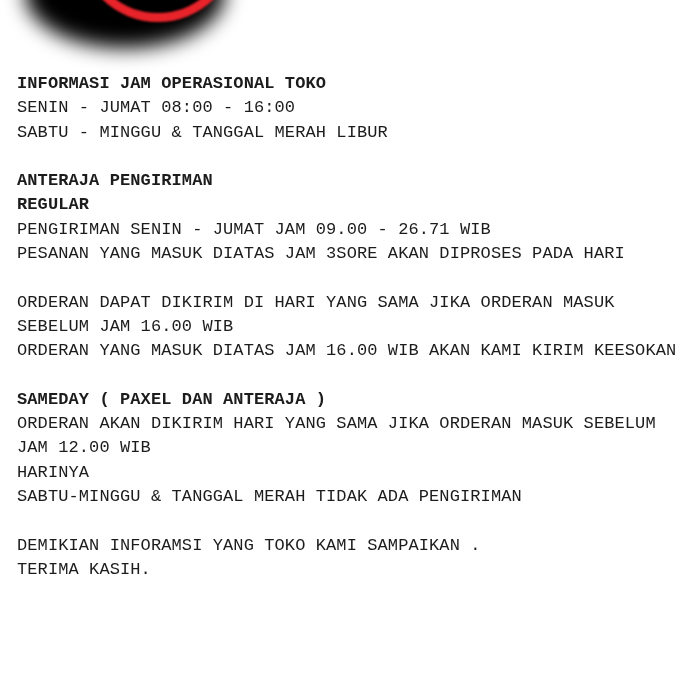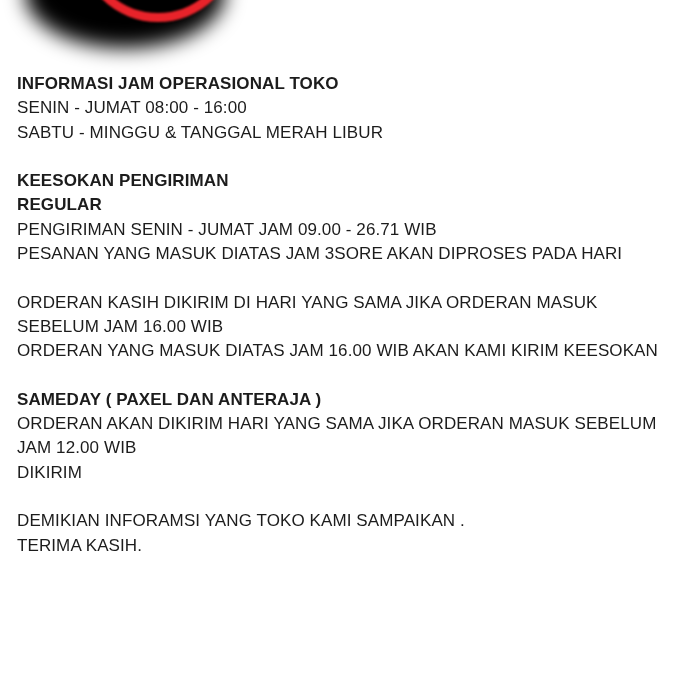--- a/index.html
+++ b/index.html
@@ -50,20 +50,21 @@
     left: 17px;
     top: 72px;
     width: 676px;
     font-size: 17px;
     line-height: 24.3px;
     color: #1c1c1c;
     letter-spacing: 0.1px;
   }
   .content section {
     margin: 0 0 24.3px 0;
+    font-family: Liberation Mono, monospace;
   }
   .content section:last-child {
     margin-bottom: 0;
   }
   .line {
     white-space: nowrap;
   }
   .bold {
     font-weight: bold;
   }
@@ -80,37 +81,38 @@
 
   <div class="content">
 
     <section>
       <div class="line bold">INFORMASI JAM OPERASIONAL TOKO</div>
       <div class="line">SENIN - JUMAT 08:00 - 16:00</div>
       <div class="line">SABTU - MINGGU &amp; TANGGAL MERAH LIBUR</div>
     </section>
 
     <section>
-      <div class="line bold">KEESOKAN PENGIRIMAN</div>
+      <div class="line bold">ANTERAJA PENGIRIMAN</div>
       <div class="line bold">REGULAR</div>
       <div class="line">PENGIRIMAN SENIN - JUMAT JAM 09.00 - 26.71 WIB</div>
       <div class="line">PESANAN YANG MASUK DIATAS JAM 3SORE AKAN DIPROSES PADA HARI</div>
     </section>
 
     <section>
-      <div class="line">ORDERAN KASIH DIKIRIM DI HARI YANG SAMA JIKA ORDERAN MASUK</div>
+      <div class="line">ORDERAN DAPAT DIKIRIM DI HARI YANG SAMA JIKA ORDERAN MASUK</div>
       <div class="line">SEBELUM JAM 16.00 WIB</div>
       <div class="line">ORDERAN YANG MASUK DIATAS JAM 16.00 WIB AKAN KAMI KIRIM KEESOKAN</div>
     </section>
 
     <section>
       <div class="line bold">SAMEDAY ( PAXEL DAN ANTERAJA )</div>
       <div class="line">ORDERAN AKAN DIKIRIM HARI YANG SAMA JIKA ORDERAN MASUK SEBELUM</div>
       <div class="line">JAM 12.00 WIB</div>
-      <div class="line">DIKIRIM</div>
+      <div class="line">HARINYA</div>
+      <div class="line">SABTU-MINGGU &amp; TANGGAL MERAH TIDAK ADA PENGIRIMAN</div>
     </section>
 
     <section>
       <div class="line">DEMIKIAN INFORAMSI YANG TOKO KAMI SAMPAIKAN .</div>
       <div class="line">TERIMA KASIH.</div>
     </section>
 
   </div>
 </div>
 

